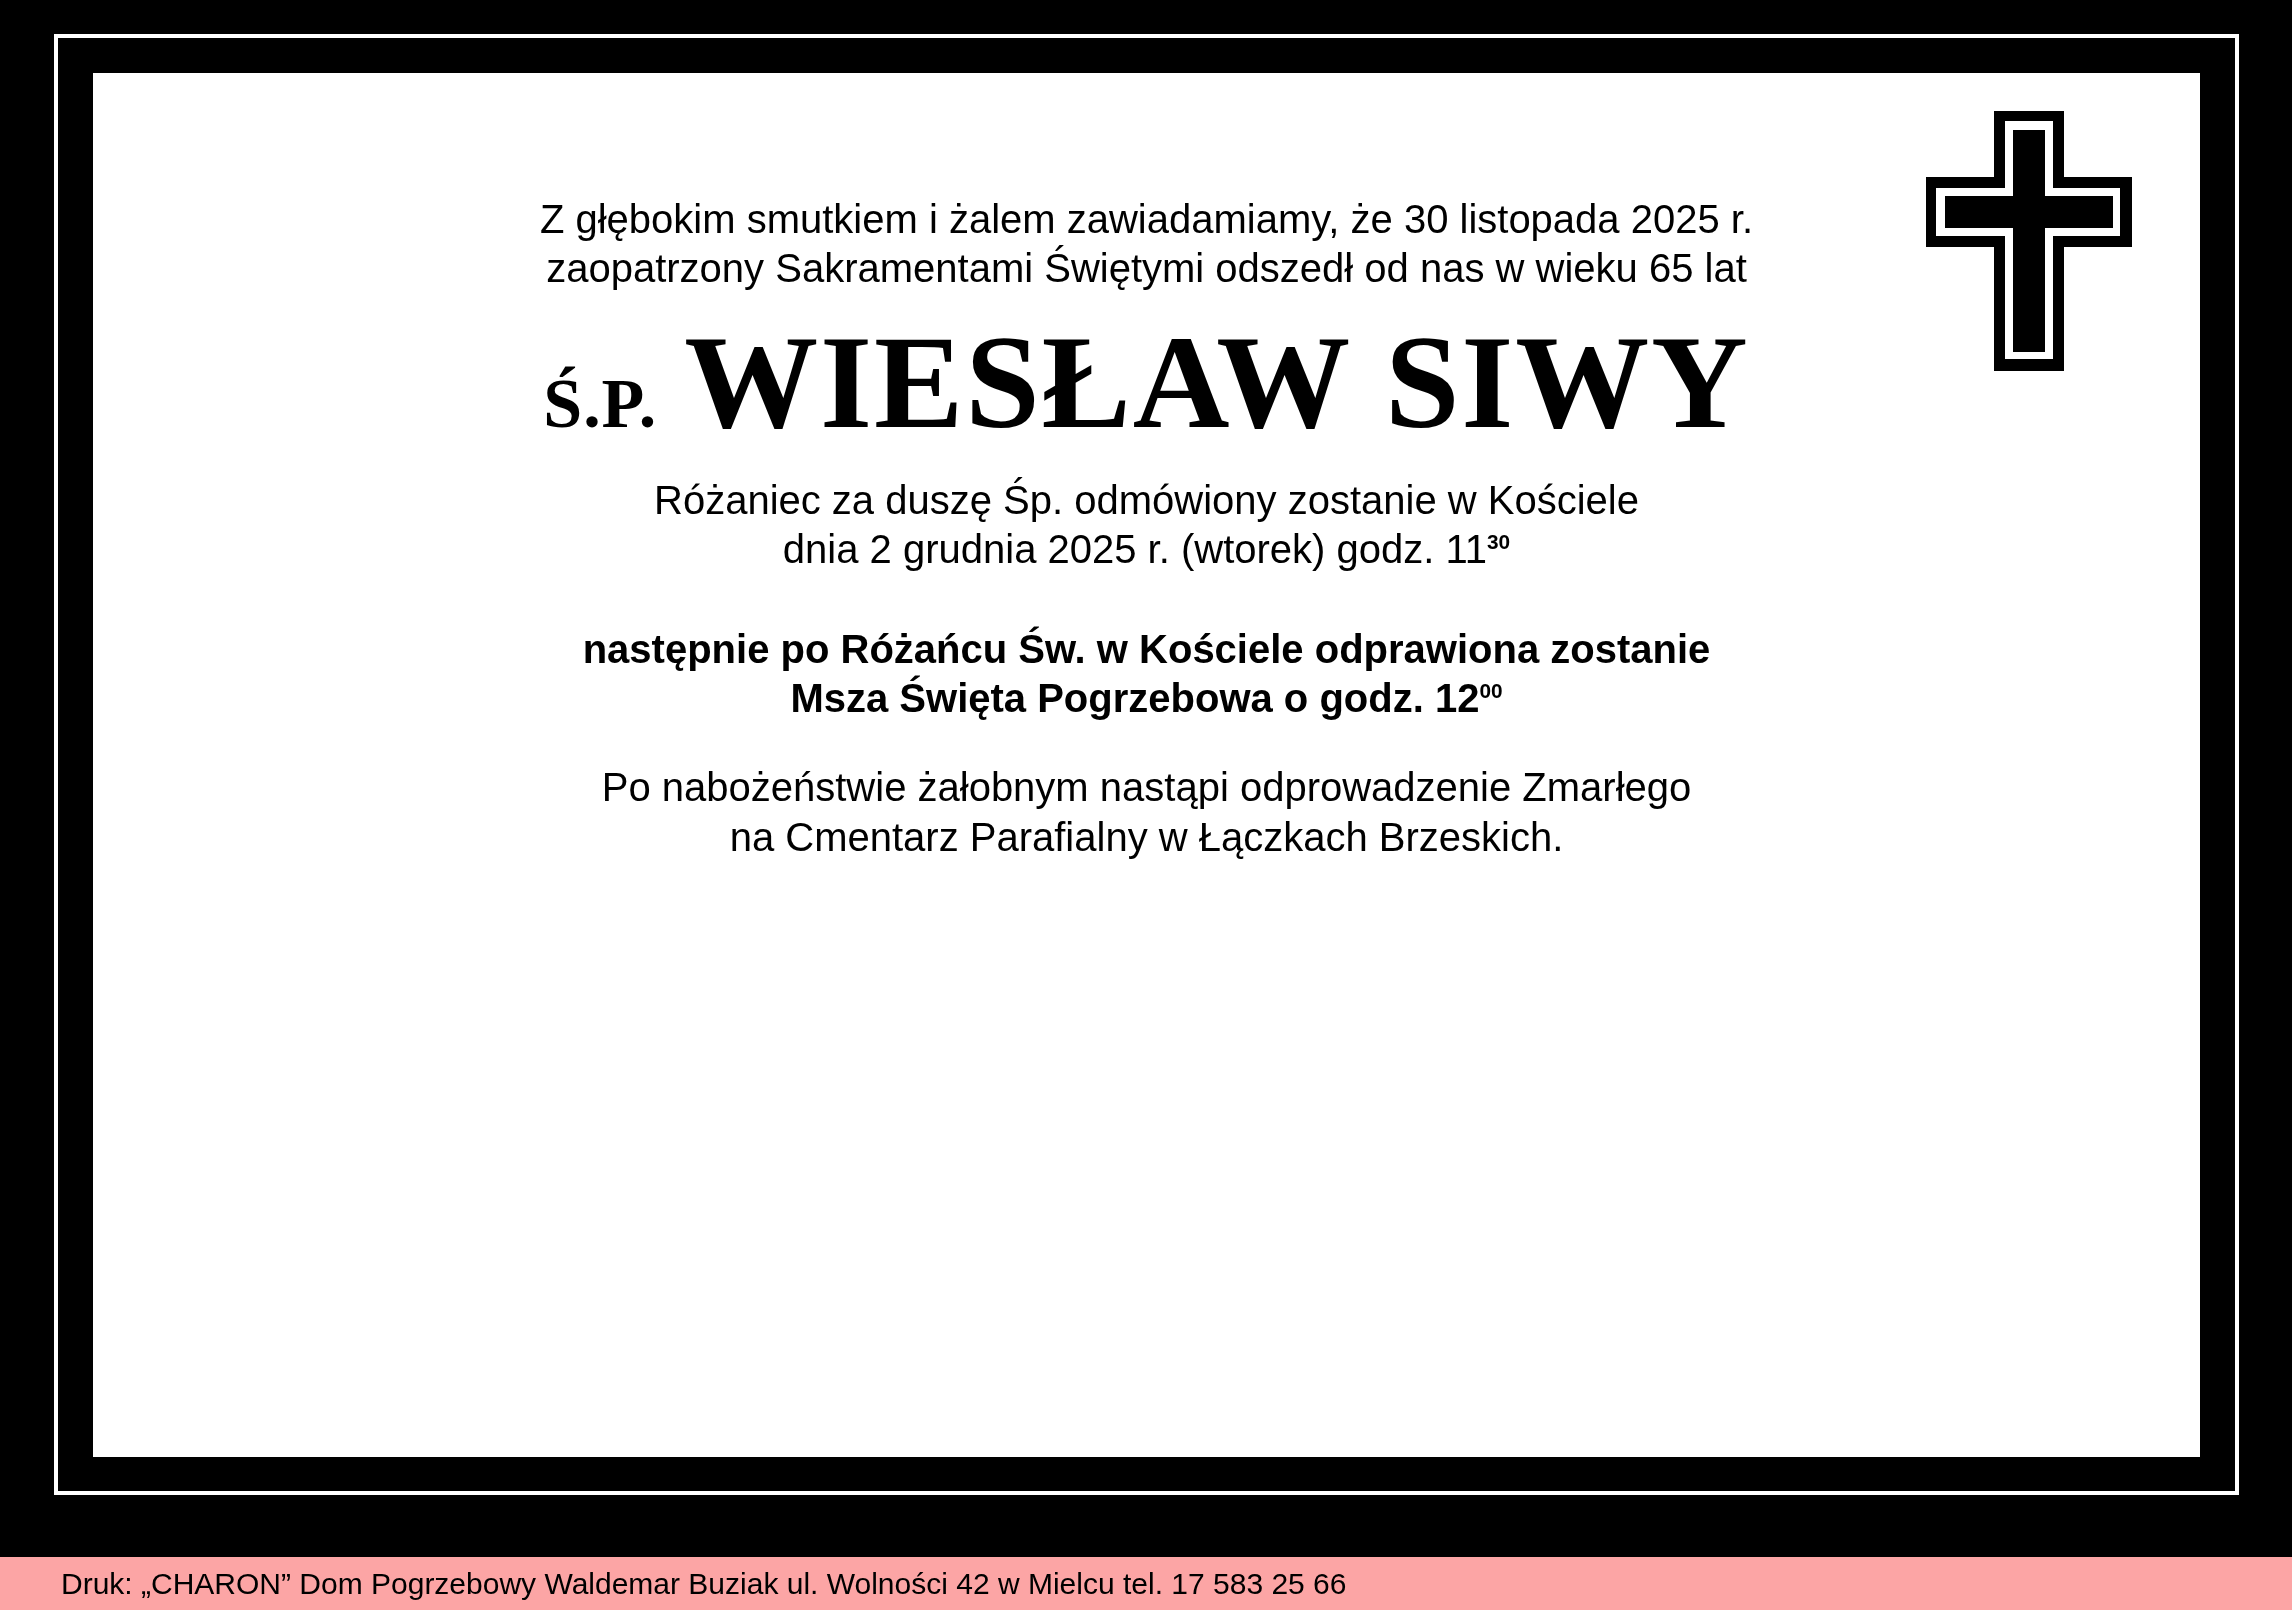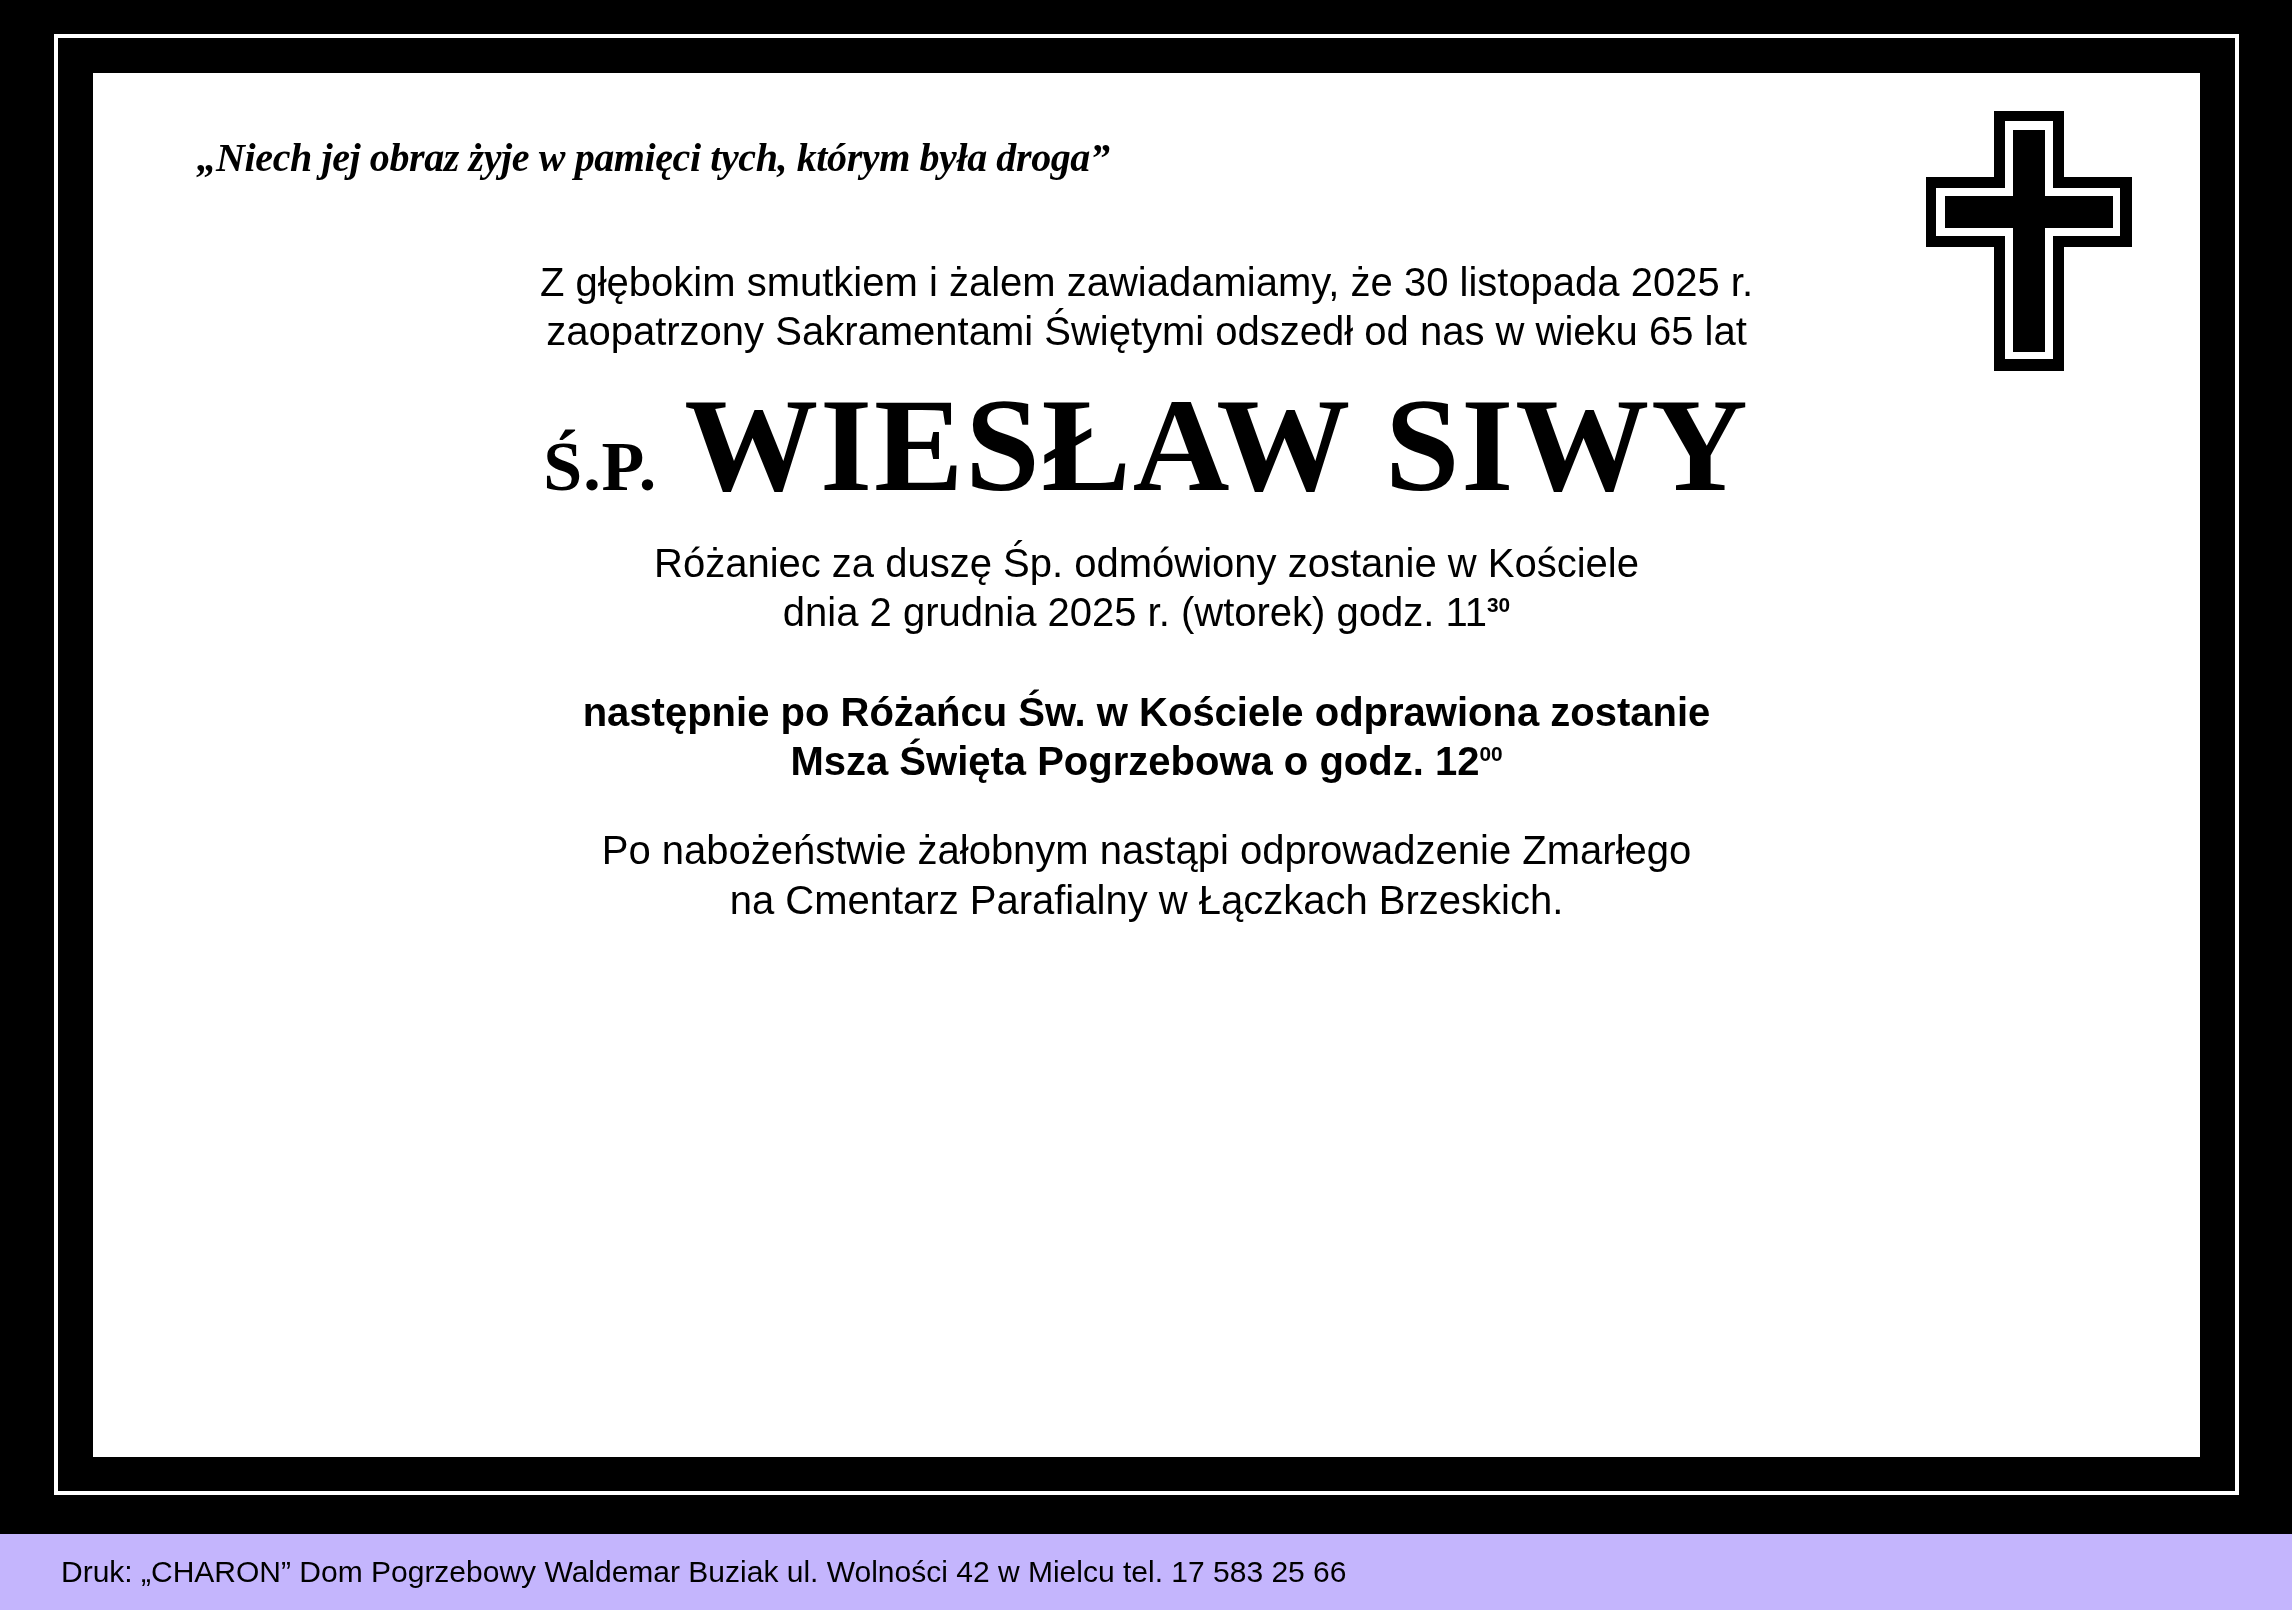--- a/index.html
+++ b/index.html
@@ -157,42 +157,41 @@
     vertical-align: super;
     font-weight: bold;
     letter-spacing: 0;
   }
 
   .footer {
     position: absolute;
     left: 0;
     bottom: 0;
     width: 100%;
-    height: 76px;
-    background: #c4b5fd;
+    height: 53px;
+    background: #fca5a5;
     display: flex;
     align-items: center;
   }
   .footer-text {
     font-size: 30px;
     margin-left: 61px;
     white-space: nowrap;
   }
 </style>
 </head>
 <body>
 
 <div class="notice">
 
   <div class="keyline"></div>
 
   <div class="paper">
     <div class="paper-inner">
 
-      <div class="motto">„Niech jej obraz żyje w pamięci tych, którym była droga”</div>
 
       <div class="cross-wrap">
         <div class="cross">
           <div class="v-out"></div>
           <div class="h-out"></div>
           <div class="v-in"></div>
           <div class="h-in"></div>
           <div class="v-core"></div>
           <div class="h-core"></div>
         </div>

